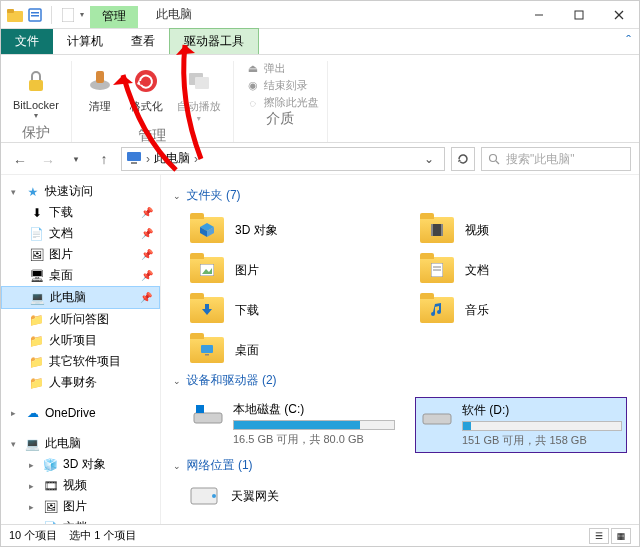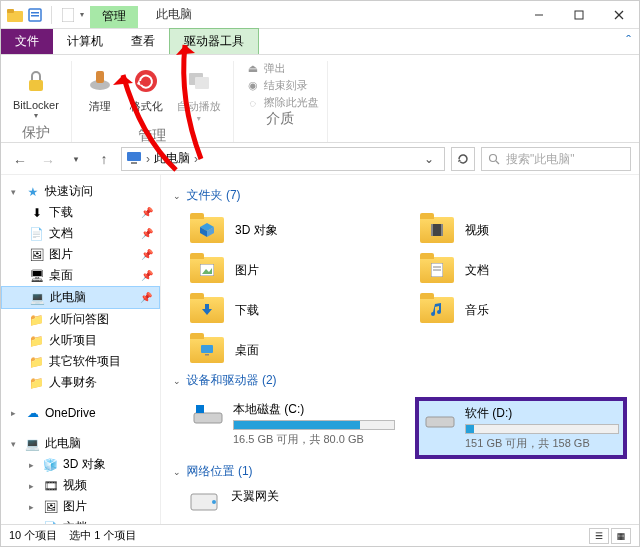--- a/index.html
+++ b/index.html
@@ -12,21 +12,21 @@
 .divider-v { width: 1px; height: 18px; background: #ddd; margin: 0 4px; }
 .dropdown-arrow { font-size: 8px; color: #666; }
 .manage-context { background: #a7e8a7; padding: 2px 12px; height: 22px; display: inline-flex; align-items: center; margin-top: 4px; }
 .title-text { margin-left: 18px; color: #333; }
 .window-controls { margin-left: auto; display: flex; }
 .window-btn { width: 40px; height: 28px; display: flex; align-items: center; justify-content: center; font-size: 14px; }
 
 
 .tabbar { height: 26px; display: flex; align-items: flex-end; border-bottom: 1px solid #ddd; position: relative; }
 .tab { padding: 4px 14px; font-size: 12px; cursor: pointer; }
-.tab.file { background: #701a75; color: #fff; }
+.tab.file { background: #0f766e; color: #fff; }
 .tab.active { background: #d6efd6; border: 1px solid #8cc98c; border-bottom: none; margin-top: 16px; }
 .help-btn { position: absolute; right: 8px; top: 4px; color: #2070c0; font-size: 14px; }
 
 
 .ribbon { height: 88px; display: flex; border-bottom: 1px solid #ddd; padding-top: 6px; }
 .ribbon-group { display: flex; flex-direction: column; align-items: center; border-right: 1px solid #eee; padding: 0 8px; }
 .ribbon-group-items { display: flex; gap: 6px; }
 .ribbon-btn { display: flex; flex-direction: column; align-items: center; padding: 4px 4px; cursor: pointer; }
 .ribbon-btn.large { min-width: 34px; }
 .ribbon-btn .ribbon-icon { width: 32px; height: 32px; display: flex; align-items: center; justify-content: center; margin-bottom: 2px; }
@@ -68,30 +68,30 @@
 .section-header .caret { font-size: 9px; color: #555; }
 .folder-grid { display: grid; grid-template-columns: 1fr 1fr; gap: 4px 20px; margin-left: 14px; }
 .folder-item { display: flex; align-items: center; gap: 10px; padding: 2px; }
 .folder-icon { width: 36px; height: 32px; display: flex; align-items: center; justify-content: center; position: relative; }
 .folder-shape { width: 34px; height: 26px; background: linear-gradient(#ffd968, #f0b93a); border-radius: 2px; position: relative; }
 .folder-shape::before { content: ''; position: absolute; top: -4px; left: 0; width: 14px; height: 6px; background: #f0b93a; border-radius: 2px 2px 0 0; }
 .folder-name { font-size: 12px; }
 
 .drive-grid { display: grid; grid-template-columns: 1fr 1fr; gap: 8px 16px; margin-left: 14px; }
 .drive-item { display: flex; gap: 8px; padding: 4px; }
-.drive-item.selected { background: #cce8ff; border: 4px solid #4c1d95; }
+.drive-item.selected { background: #cce8ff; border: 1px solid #4c1d95; }
 .drive-icon { width: 34px; height: 28px; display: flex; align-items: center; justify-content: center; }
 .drive-info { flex: 1; }
 .drive-name { font-size: 12px; margin-bottom: 2px; }
 .drive-bar { height: 10px; border: 1px solid #bbb; background: #f0f0f0; margin-bottom: 2px; position: relative; }
 .drive-fill { height: 100%; background: #26a0da; }
 .drive-text { font-size: 11px; color: #666; }
 
 .netloc-grid { margin-left: 14px; }
-.netloc-item { display: flex; gap: 10px; }
+.netloc-item { display: flex; align-items: center; gap: 10px; }
 .netloc-icon { width: 34px; height: 28px; display: flex; align-items: center; justify-content: center; }
 
 
 .statusbar { position: absolute; bottom: 0; left: 0; right: 0; height: 22px; border-top: 1px solid #ddd; display: flex; align-items: center; padding: 0 8px; font-size: 11px; gap: 12px; background: #fff; }
 .status-views { margin-left: auto; display: flex; gap: 2px; }
 .view-btn { width: 20px; height: 16px; border: 1px solid #ccc; display: flex; align-items: center; justify-content: center; font-size: 9px; }
 
 
 .red-arrow { position: absolute; pointer-events: none; }
 

